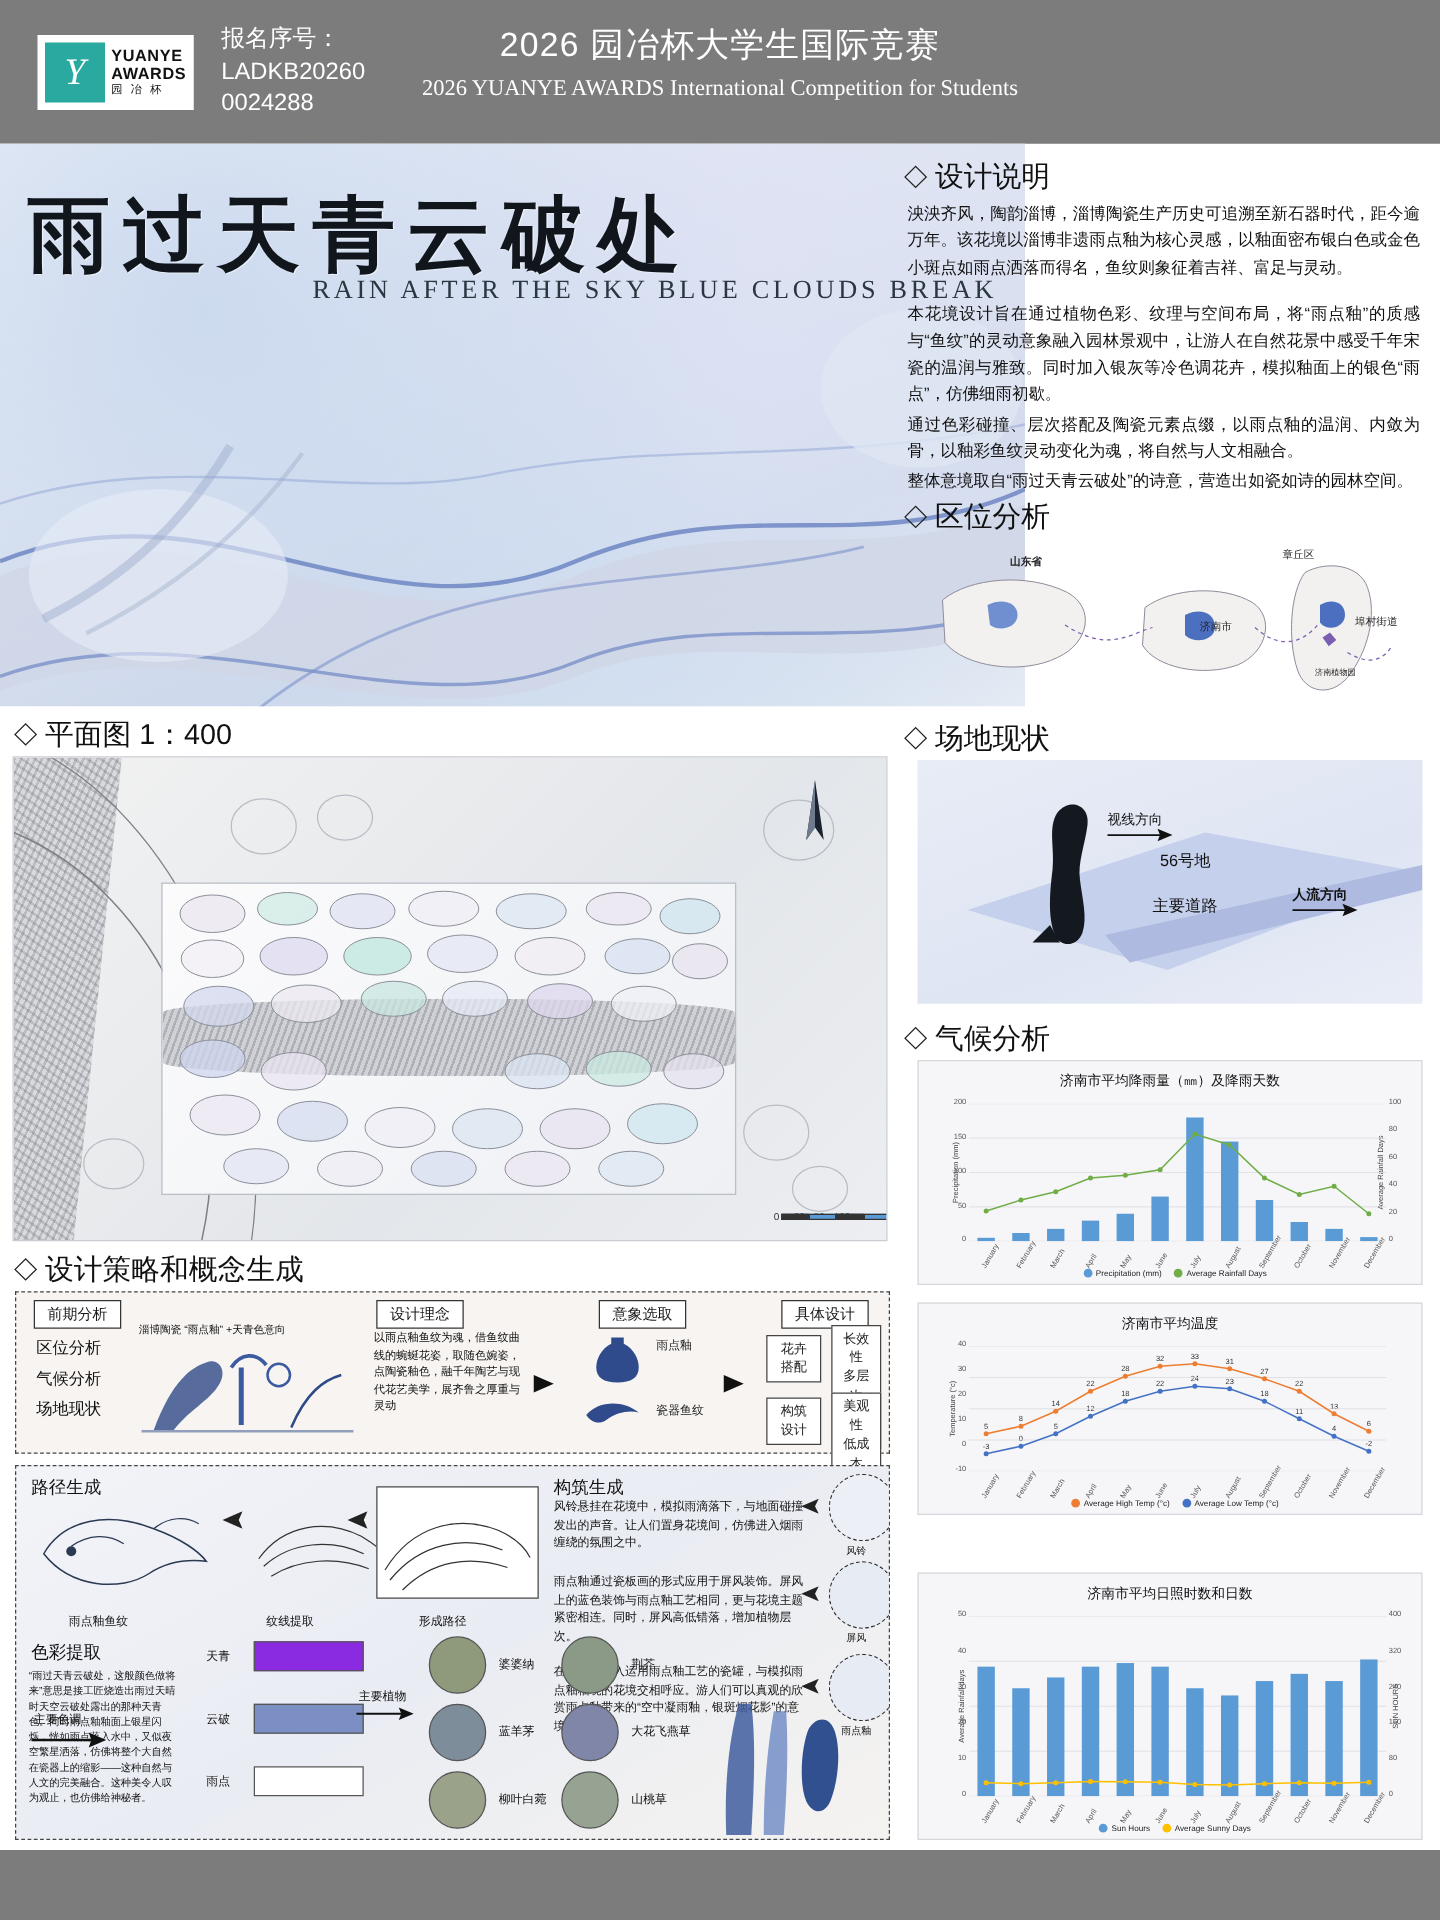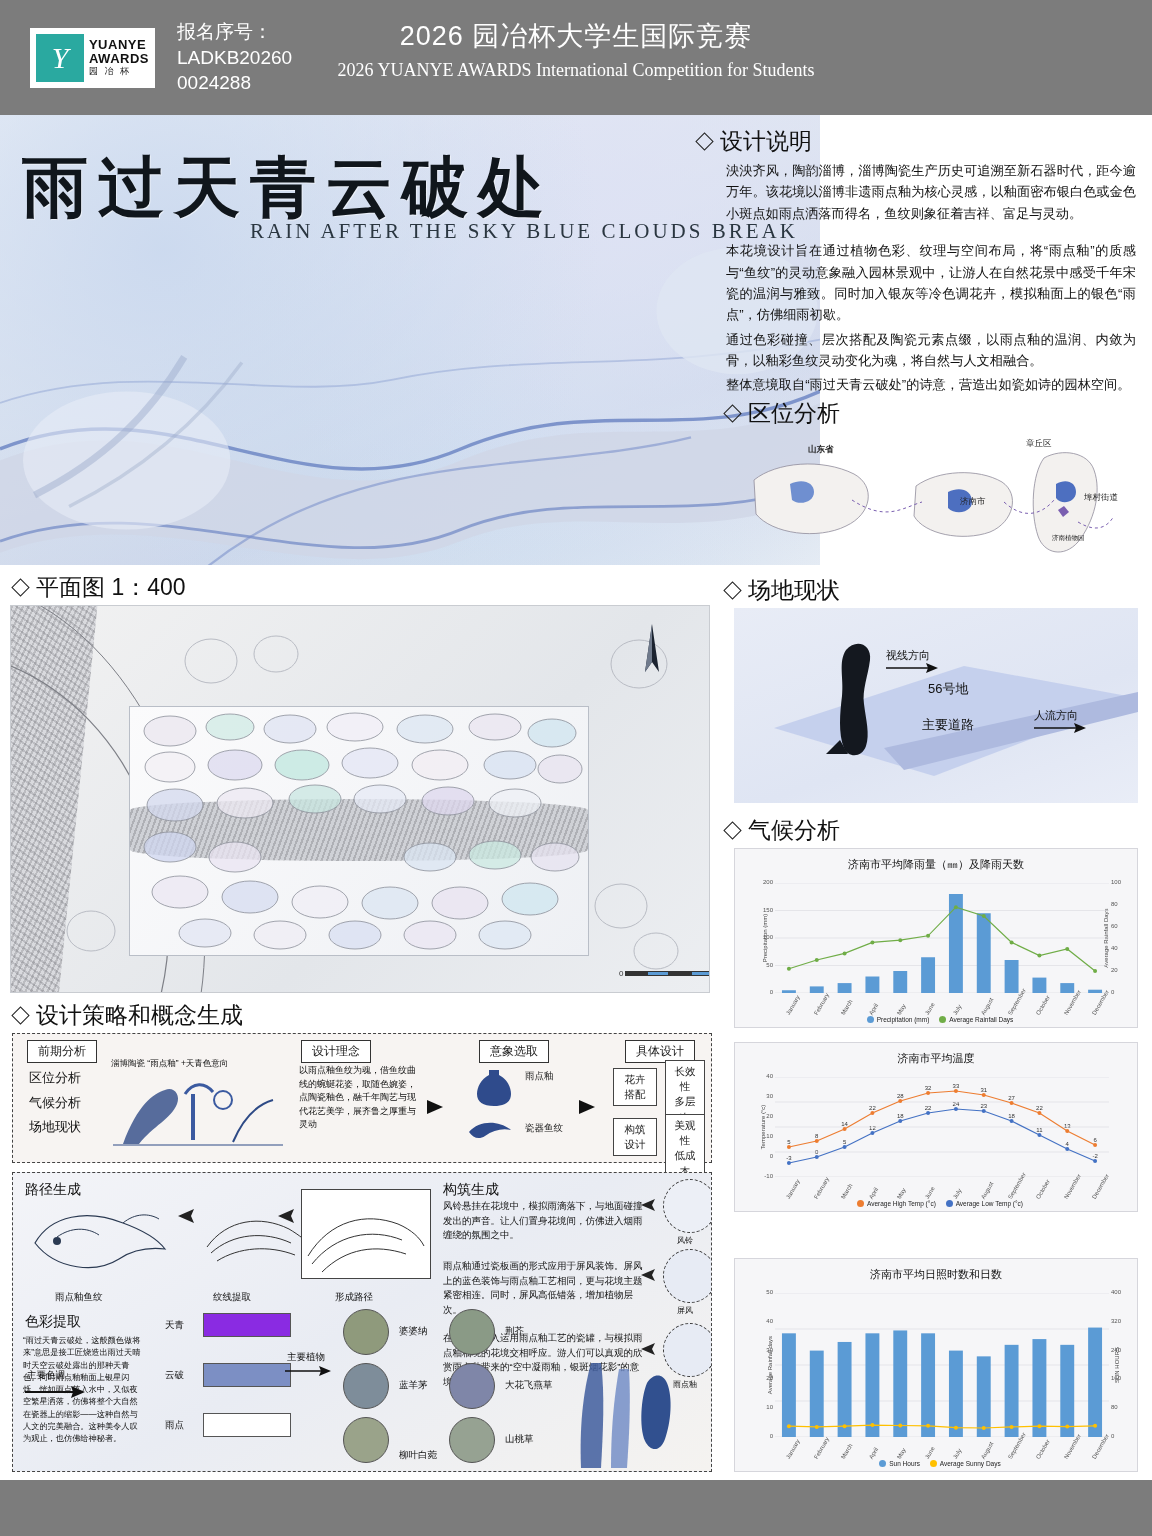--- a/index.html
+++ b/index.html
@@ -133,21 +133,21 @@
     overflow:hidden;
   }
   .g-title { position:absolute; font-size:14px; color:#111; }
   .g-note { position:absolute; font-size:9.5px; line-height:1.55; color:#111; width:200px; }
   .swatch { position:absolute; width:88px; height:24px; border:1px solid #555; }
   .mini-circle { position:absolute; width:46px; height:46px; border-radius:50%; border:1px solid #555; overflow:hidden; }
   .mini-label { position:absolute; font-size:9.5px; color:#111; }
   .dash-circle { position:absolute; width:54px; height:54px; border-radius:50%; border:1px dashed #333; }
 
   
-  .r-title-desc { position:absolute; left:698px; top:126px;justify-content:flex-end; }
+  .r-title-desc { position:absolute; left:726px; top:126px;justify-content:flex-end; }
   .desc {
     position:absolute; left:726px; top:160px; width:410px;
     font-size:13.2px; line-height:1.62; color:#111; text-align:justify;
   }
   .r-title-loc { position:absolute; left:726px; top:398px; }
   .loc-box { position:absolute; left:726px; top:430px; width:412px; height:140px; }
   .loc-label { position:absolute; font-size:8.5px; color:#222; }
   .r-title-site { position:absolute; left:726px; top:575px; }
   .site-box {
     position:absolute; left:734px; top:608px; width:404px; height:195px;
@@ -433,21 +433,21 @@
       <line x1="0" y1="6" x2="36" y2="6" stroke="#111" stroke-width="1.6"></line>
       <polygon points="46,6 34,1 36,6 34,11" fill="#111"></polygon>
     </svg>
   <div class="mini-label" style="left:274px; top:178px;">主要植物</div>
 
   <div class="mini-circle" style="left:330px; top:136px; background:#8f9a7c;"></div>
   <div class="mini-label" style="left:386px; top:152px;">婆婆纳</div>
   <div class="mini-circle" style="left:330px; top:190px; background:#7e8d9a;"></div>
   <div class="mini-label" style="left:386px; top:206px;">蓝羊茅</div>
   <div class="mini-circle" style="left:330px; top:244px; background:#9aa38a;"></div>
-  <div class="mini-label" style="left:386px; top:276px;">柳叶白菀</div>
+  <div class="mini-label" style="left:386px; top:260px;">柳叶白菀</div>
   <div class="mini-circle" style="left:436px; top:136px; background:#8a9a86;"></div>
   <div class="mini-label" style="left:492px; top:152px;">荆芥</div>
   <div class="mini-circle" style="left:436px; top:190px; background:#7f86a8;"></div>
   <div class="mini-label" style="left:492px; top:206px;">大花飞燕草</div>
   <div class="mini-circle" style="left:436px; top:244px; background:#96a292;"></div>
   <div class="mini-label" style="left:492px; top:260px;">山桃草</div>
 
   <svg style="position:absolute;left:548px;top:150px" width="120" height="145" viewBox="0 0 120 145">
     <path d="M20,145 C18,96 24,62 30,40 L40,40 C44,70 42,110 40,145 Z" fill="#3f5d9e" opacity=".85"></path>
     <path d="M50,145 C50,100 54,70 58,46 L68,46 C70,80 68,116 66,145 Z" fill="#6d88c4" opacity=".8"></path>
@@ -499,21 +499,21 @@
     <polygon points="40,120 230,58 404,90 200,168" fill="#c2cdec" opacity=".9"></polygon>
     <polygon points="150,140 404,84 404,104 170,162" fill="#aebadf"></polygon>
     <path d="M112,42 c10,-12 26,-6 24,10 c-2,16 -8,30 -6,44 c2,16 6,30 2,42 c-4,12 -18,12 -22,2 c-6,-14 -4,-36 -2,-52 c2,-18 -4,-34 4,-46 z" fill="#14181f"></path>
     <path d="M106,132 l-14,14 l22,0 z" fill="#14181f"></path>
     <line x1="152" y1="60" x2="196" y2="60" stroke="#111" stroke-width="1.4"></line>
     <polygon points="204,60 192,55 194,60 192,65" fill="#111"></polygon>
     <line x1="300" y1="120" x2="344" y2="120" stroke="#111" stroke-width="1.4"></line>
     <polygon points="352,120 340,115 342,120 340,125" fill="#111"></polygon>
   </svg>
   <div class="site-label" style="left:152px; top:40px;">视线方向</div>
-  <div class="site-label" style="left:300px; top:100px;">人流方向</div>
+  <div class="site-label" style="left:300px; top:100px;font-weight:bold;">人流方向</div>
   <div class="site-label" style="left:194px; top:72px; font-size:13px;">56号地</div>
   <div class="site-label" style="left:188px; top:108px; font-size:13px;">主要道路</div>
 </div>
 
 <div class="sec-title r-title-clim">
   <span class="dia"></span>
   <span>气候分析</span>
 </div>
 
 <div class="chart-card c1">

